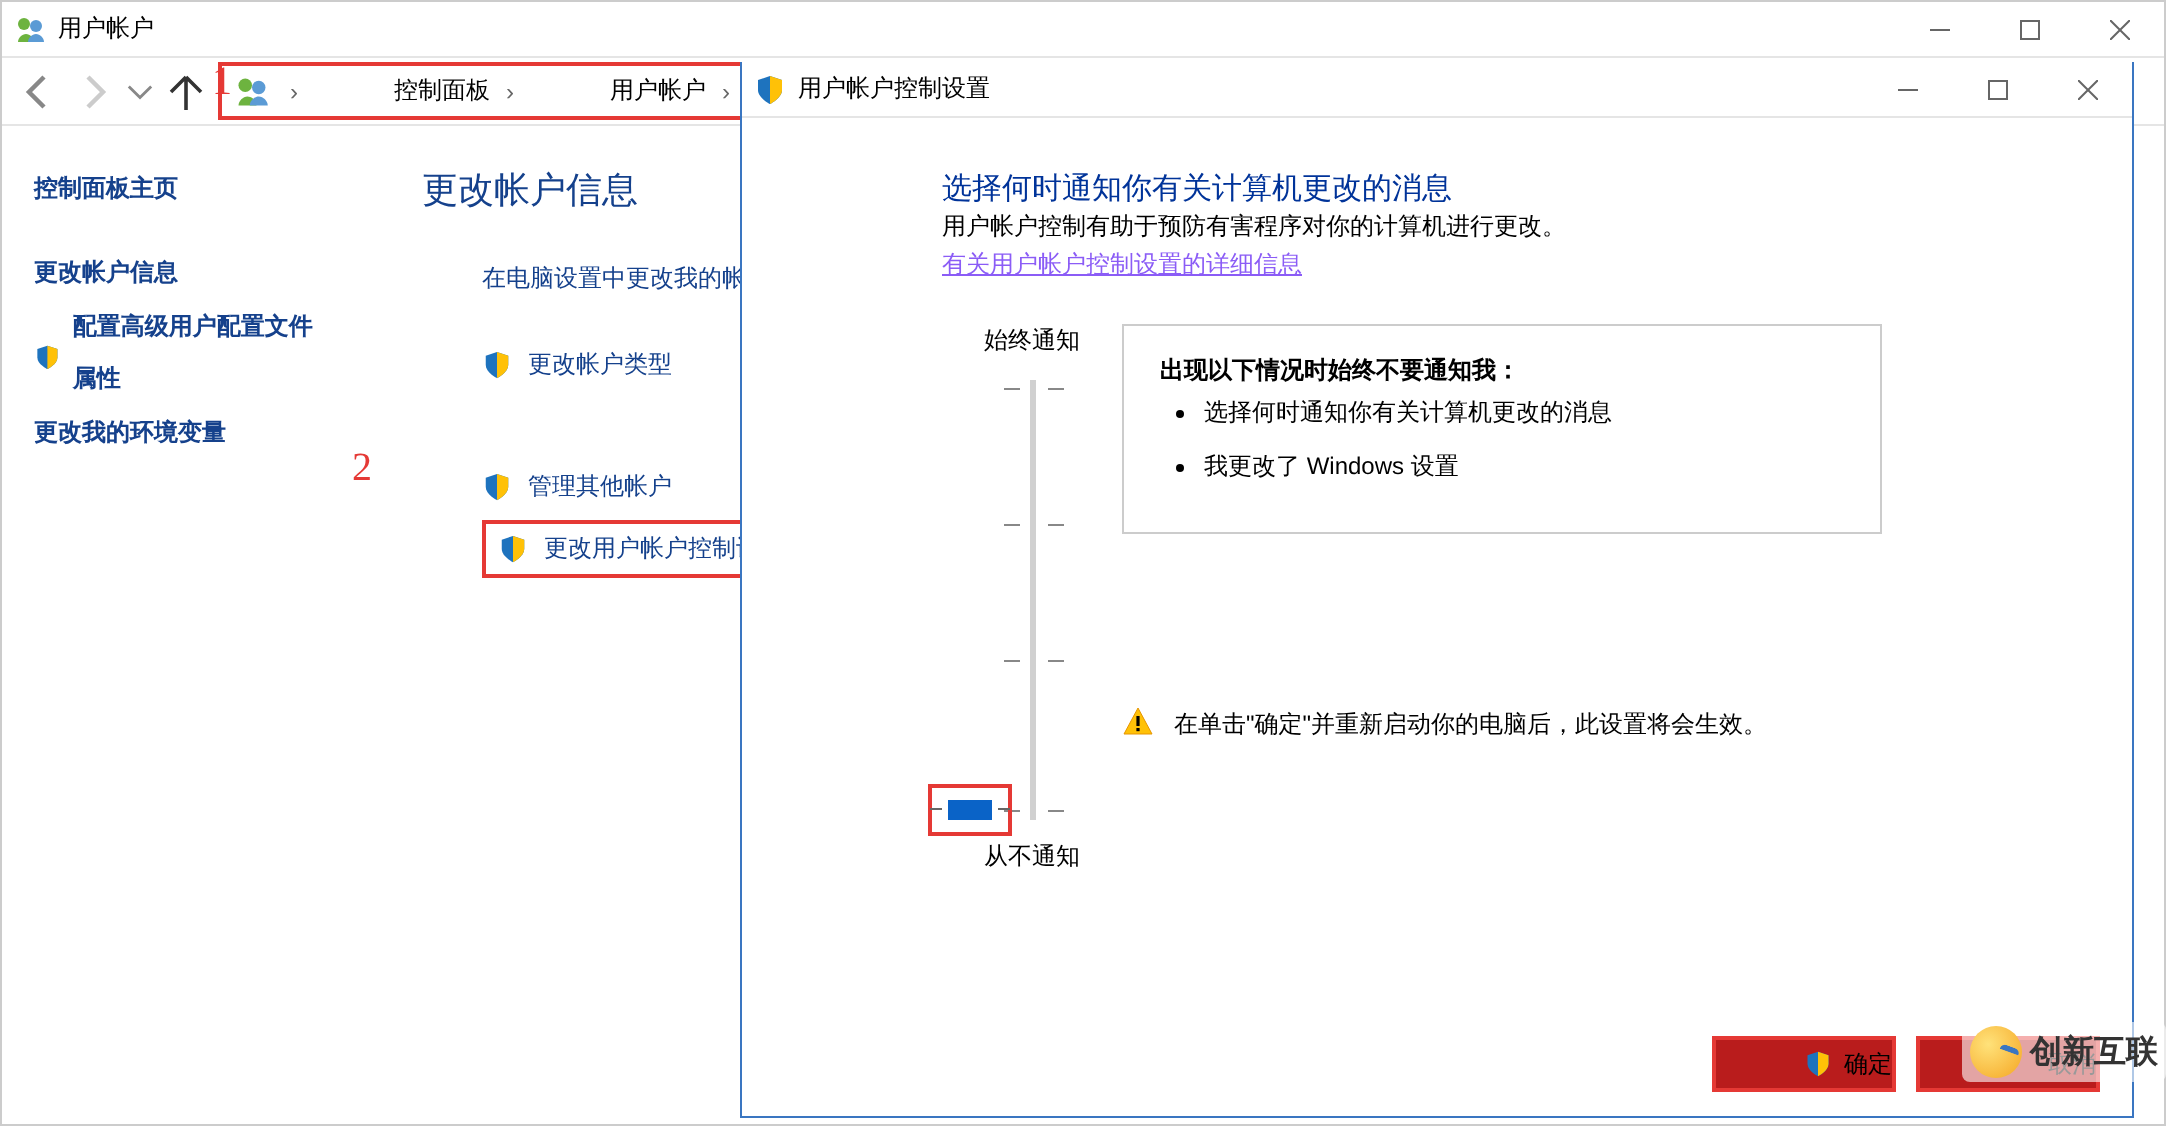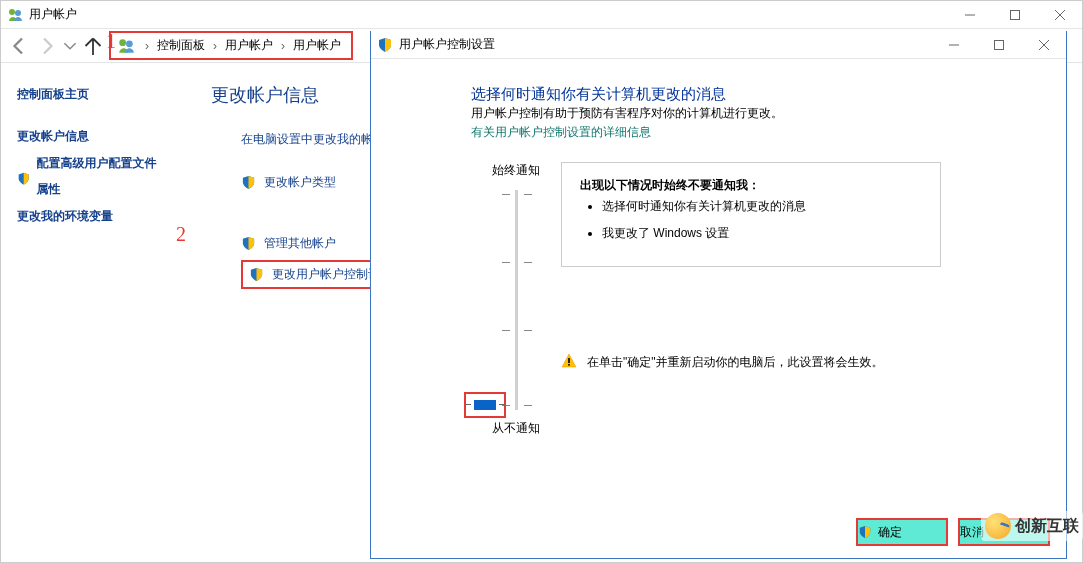--- a/index.html
+++ b/index.html
@@ -12,21 +12,21 @@
 .cp-titlebar .title { flex: 1; font-size: 12px; }
 .cp-titlebar .winbtns { display: flex; }
 .winbtn { width: 45px; height: 28px; display: flex; align-items: center; justify-content: center; color: #666; }
 .winbtn svg { width: 10px; height: 10px; }
 
 .cp-nav { height: 34px; display: flex; align-items: center; padding: 0 6px; gap: 4px; border-bottom: 1px solid #e5e5e5; }
 .navbtn { width: 24px; height: 24px; display:flex; align-items:center; justify-content:center; color:#888; }
 .navbtn.enabled { color: #333; }
 .breadcrumb-wrap { display:flex; align-items:center; gap:0; border: 2px solid #e53935; padding: 2px 6px; }
 .bc-icon { width: 18px; height: 18px; margin-right: 6px; }
-.bc-seg { color: #000; padding: 2px 4px; }
+.bc-seg { color: #000; padding: 2px 4px; margin-left: 40px; }
 .bc-chev { color: #666; padding: 0 4px; }
 .annot { position: absolute; font-size: 20px; color: #e53935; font-weight: 400; font-family: serif; }
 
 .cp-body { display: flex; height: calc(100% - 62px); }
 .cp-sidebar { width: 180px; padding: 18px 16px; line-height: 2.2; font-weight: bold; }
 .cp-sidebar a { color: #15418c; text-decoration: none; display: flex; align-items: center; gap: 6px; }
 .cp-main { flex:1; padding: 20px 30px; }
 .cp-heading { color: #15418c; font-size: 18px; font-weight: 400; margin-bottom: 24px; }
 .cp-link-indent { margin-left: 30px; display: flex; align-items: center; gap: 8px; color: #15418c; margin-bottom: 8px; }
 .cp-link-indent.box { border: 2px solid #e53935; padding: 4px 6px; width: 160px; }
@@ -35,21 +35,21 @@
 
 
 .uac-window { position: absolute; left: 370px; top: 31px; width: 697px; height: 528px; background: #fff; border: 1px solid #3a76c1; border-top: none; }
 .uac-title { height: 28px; background: #fff; display: flex; align-items: center; border-bottom: 1px solid #e5e5e5; }
 .uac-title .t { flex:1; font-size: 12px; padding-left: 6px; display:flex; align-items:center; gap:6px; }
 .uac-title .winbtns { display: flex; }
 
 .uac-body { padding: 26px 0 0 100px; }
 .uac-heading { color: #003399; font-size: 15px; font-weight: 400; }
 .uac-sub { font-size: 12px; line-height: 1.6; }
-.uac-link { color: #0f766e; }
+.uac-link { color: #8b5cf6; text-decoration: underline; }
 
 .uac-slider-area { display:flex; margin-top: 20px; }
 .uac-slider-col { width: 90px; display:flex; flex-direction:column; align-items:center; }
 .uac-slider-label { font-size: 12px; height: 18px; text-align:center; white-space: nowrap; }
 .uac-slider-track-wrap { position: relative; height: 220px; width: 60px; display:flex; justify-content:center; margin: 10px 0; }
 .uac-slider-track { width: 3px; height: 100%; background: #d0d0d0; position: relative; }
 .uac-tick { position: absolute; width: 30px; display:flex; justify-content:space-between; left: -13px; }
 .uac-tick span { width: 8px; height: 1px; border-top: 1px solid #888; display:block; }
 .uac-tick-0 { top: 4px; }
 .uac-tick-1 { top: 72px; }
@@ -63,21 +63,21 @@
 .uac-desc-col { flex:1; padding-top: 0; }
 .uac-desc-box { border: 1px solid #ccc; padding: 14px 18px; width: 380px; }
 .uac-desc-title { font-weight: 700; font-size: 12px; margin-bottom: 4px; }
 .uac-desc-box ul { list-style: disc; padding-left: 22px; }
 .uac-desc-box li { margin-bottom: 10px; font-size: 12px; }
 
 .uac-warn { display:flex; gap:10px; margin-top: 86px; width: 400px; align-items:flex-start; font-size:12px; line-height:1.6; }
 .warn-icon { width: 16px; height: 16px; flex-shrink:0; }
 
 .uac-buttons { position: absolute; right: 16px; bottom: 12px; display:flex; gap:10px; }
-.uac-btn { width: 92px; height: 28px; border: 1px solid #adadad; background: #5eead4; display:flex; align-items:center; justify-content:flex-start; gap:6px; font-size:12px; }
+.uac-btn { width: 92px; height: 28px; border: 1px solid #adadad; background: #b91c1c; display:flex; align-items:center; justify-content:flex-end; gap:6px; font-size:12px; }
 .uac-btn.ok { border: 2px solid #e53935; padding:0; }
 .uac-btn.cancel-box { border: 2px solid #e53935; }
 
 .watermark { position: absolute; right: 0px; bottom: 22px; display:flex; align-items:center; gap:4px; font-size: 16px; font-weight: 700; color:#333; background: rgba(255,255,255,0.6); padding:2px 4px; border-radius: 4px; }
 .wm-c { width: 26px; height: 26px; border-radius:50%; background: radial-gradient(circle at 35% 35%, #ffe27a, #f5a623); position:relative; }
 .wm-c::after { content:""; position:absolute; right:2px; top:10px; width:10px; height:6px; border-top:3px solid #3a76c1; border-radius:3px 3px 0 0; transform: rotate(20deg); }
 </style>
 </head>
 <body>
 

